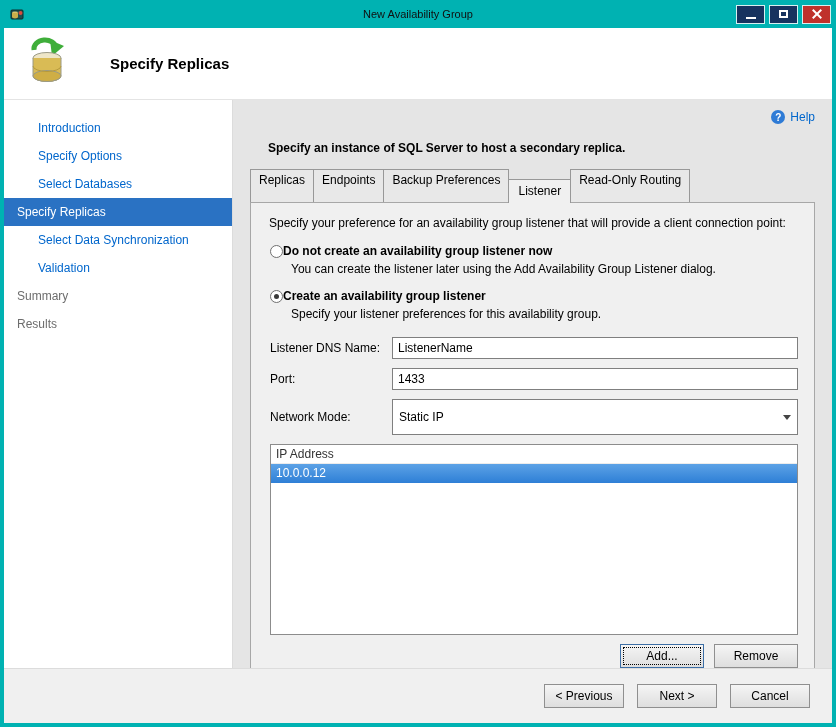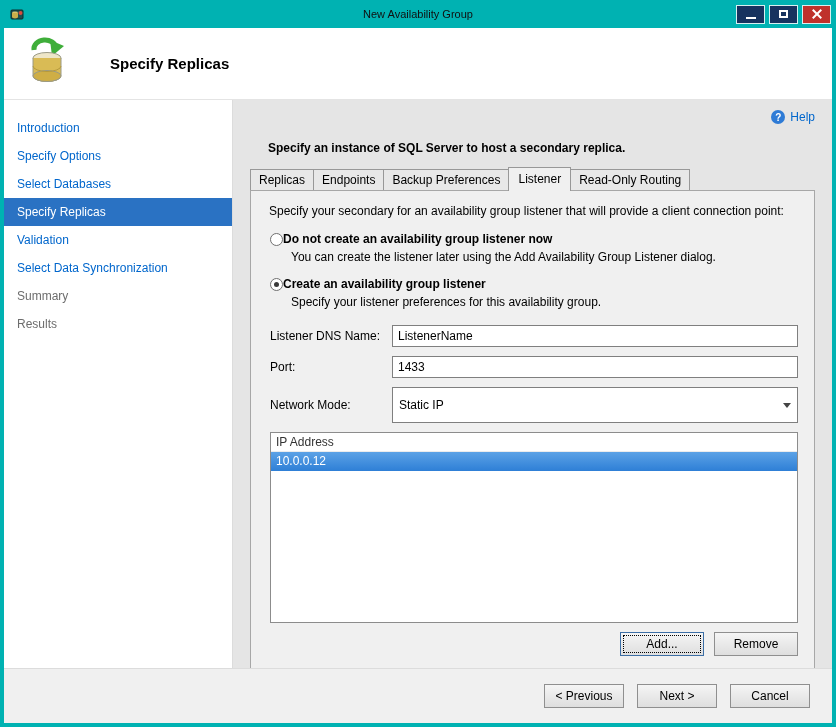--- a/index.html
+++ b/index.html
@@ -33,34 +33,34 @@
   .frame { flex:1; margin:0 4px 4px 4px; background:#e5e5e5; display:flex; flex-direction:column; min-height:0; }
 
   
   .header { height:72px; background:#fff; display:flex; align-items:center; padding-left:22px; border-bottom:1px solid #e4e4e4; flex:0 0 auto; }
   .header-title { font-size:15px; font-weight:bold; margin-left:34px; }
 
   
   .body-row { flex:1; display:flex; min-height:0; }
   .sidebar { width:229px; background:#fff; border-right:1px solid #dcdcdc; padding-top:14px; flex:0 0 auto; }
   .nav-item { padding:7px 8px 7px 13px; cursor:default; }
-  .nav-link { color:#0066cc; }
+  .nav-link { color:#0066cc;margin-left:21px; }
   .nav-selected { background:#2a72c3; color:#fff; }
   .nav-disabled { color:#6d6d6d; }
 
   .main { flex:1; display:flex; flex-direction:column; padding:0 17px; min-width:0; }
   .help-row { display:flex; justify-content:flex-end; align-items:center; gap:5px; padding-top:10px; color:#0066cc; }
   .help-icon { width:14px; height:14px; border-radius:50%; background:#2e7bd6; color:#fff; font-size:10px; font-weight:bold; display:flex; align-items:center; justify-content:center; }
   .instruction { font-weight:bold; margin:17px 0 12px 18px; }
 
   
   .tabs { display:flex; margin-left:0px; position:relative; }
   .tab { padding:3px 8px; margin-top:2px; border:1px solid #989898; border-bottom:none; background:#e8e8e8; cursor:default; white-space:nowrap; }
   .tab + .tab { margin-left:-1px; }
-  .tab.selected { margin-top:0; padding:4px 9px 5px 9px; background:#f0f0f0; position:relative; z-index:2; margin-bottom:-1px; }
+  .tab.selected { margin-top:12px; padding:4px 9px 5px 9px; background:#f0f0f0; position:relative; z-index:2; margin-bottom:-1px; }
 
   .panel { border:1px solid #a7a7a7; background:#f0f0f0; padding:10px 16px 12px 16px; }
   .pref-text { margin:3px 0 14px 2px; }
 
   .radio-row { display:flex; align-items:center; margin-left:3px; cursor:default; }
   .radio { width:13px; height:13px; border-radius:50%; border:1px solid #707070; background:#fff; position:relative; flex:0 0 auto; }
   .radio.checked::after { content:""; position:absolute; inset:3px; border-radius:50%; background:#3a3a3a; }
   .radio-label { font-weight:bold; }
   .radio-desc { margin:4px 0 13px 24px; }
   .radio-desc.last { margin-bottom:16px; }
@@ -129,22 +129,22 @@
       <span class="header-title">Specify Replicas</span>
     </div>
 
     <div class="body-row">
 
       <div class="sidebar">
         <div class="nav-item nav-link">Introduction</div>
         <div class="nav-item nav-link">Specify Options</div>
         <div class="nav-item nav-link">Select Databases</div>
         <div class="nav-item nav-selected">Specify Replicas</div>
+        <div class="nav-item nav-link">Select Data Synchronization</div>
         <div class="nav-item nav-link">Validation</div>
-        <div class="nav-item nav-link">Select Data Synchronization</div>
         <div class="nav-item nav-disabled">Summary</div>
         <div class="nav-item nav-disabled">Results</div>
       </div>
 
       <div class="main">
 
         <div class="help-row">
           <span class="help-icon">?</span>
           <span>Help</span>
         </div>
@@ -154,21 +154,21 @@
         <div class="tabs">
           <div class="tab">Replicas</div>
           <div class="tab">Endpoints</div>
           <div class="tab">Backup Preferences</div>
           <div class="tab selected">Listener</div>
           <div class="tab">Read-Only Routing</div>
         </div>
 
         <div class="panel">
 
-          <div class="pref-text">Specify your secondary for an availability group listener that will provide a client connection point:</div>
+          <div class="pref-text">Specify your preference for an availability group listener that will provide a client connection point:</div>
 
           <div class="radio-row">
             <span class="radio"></span>
             <span class="radio-label">Do not create an availability group listener now</span>
           </div>
           <div class="radio-desc">You can create the listener later using the Add Availability Group Listener dialog.</div>
 
           <div class="radio-row">
             <span class="radio checked"></span>
             <span class="radio-label">Create an availability group listener</span>

